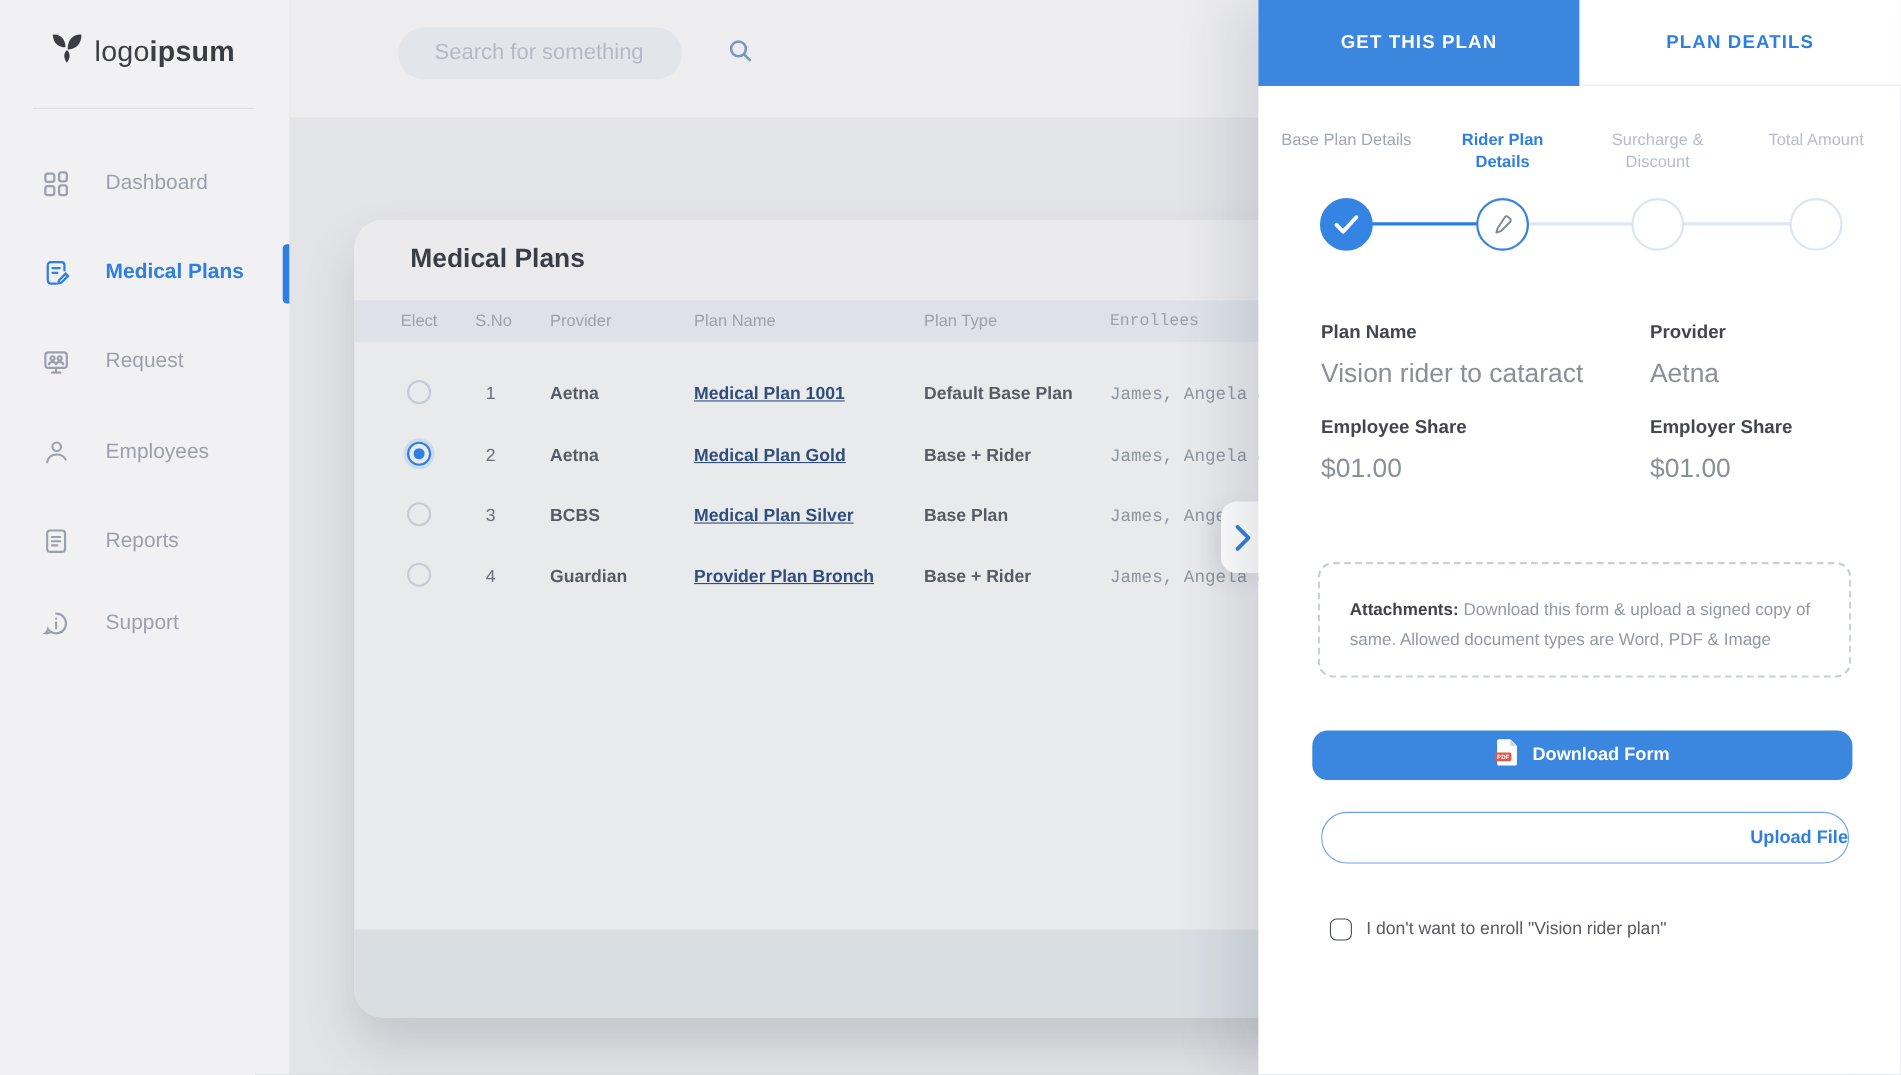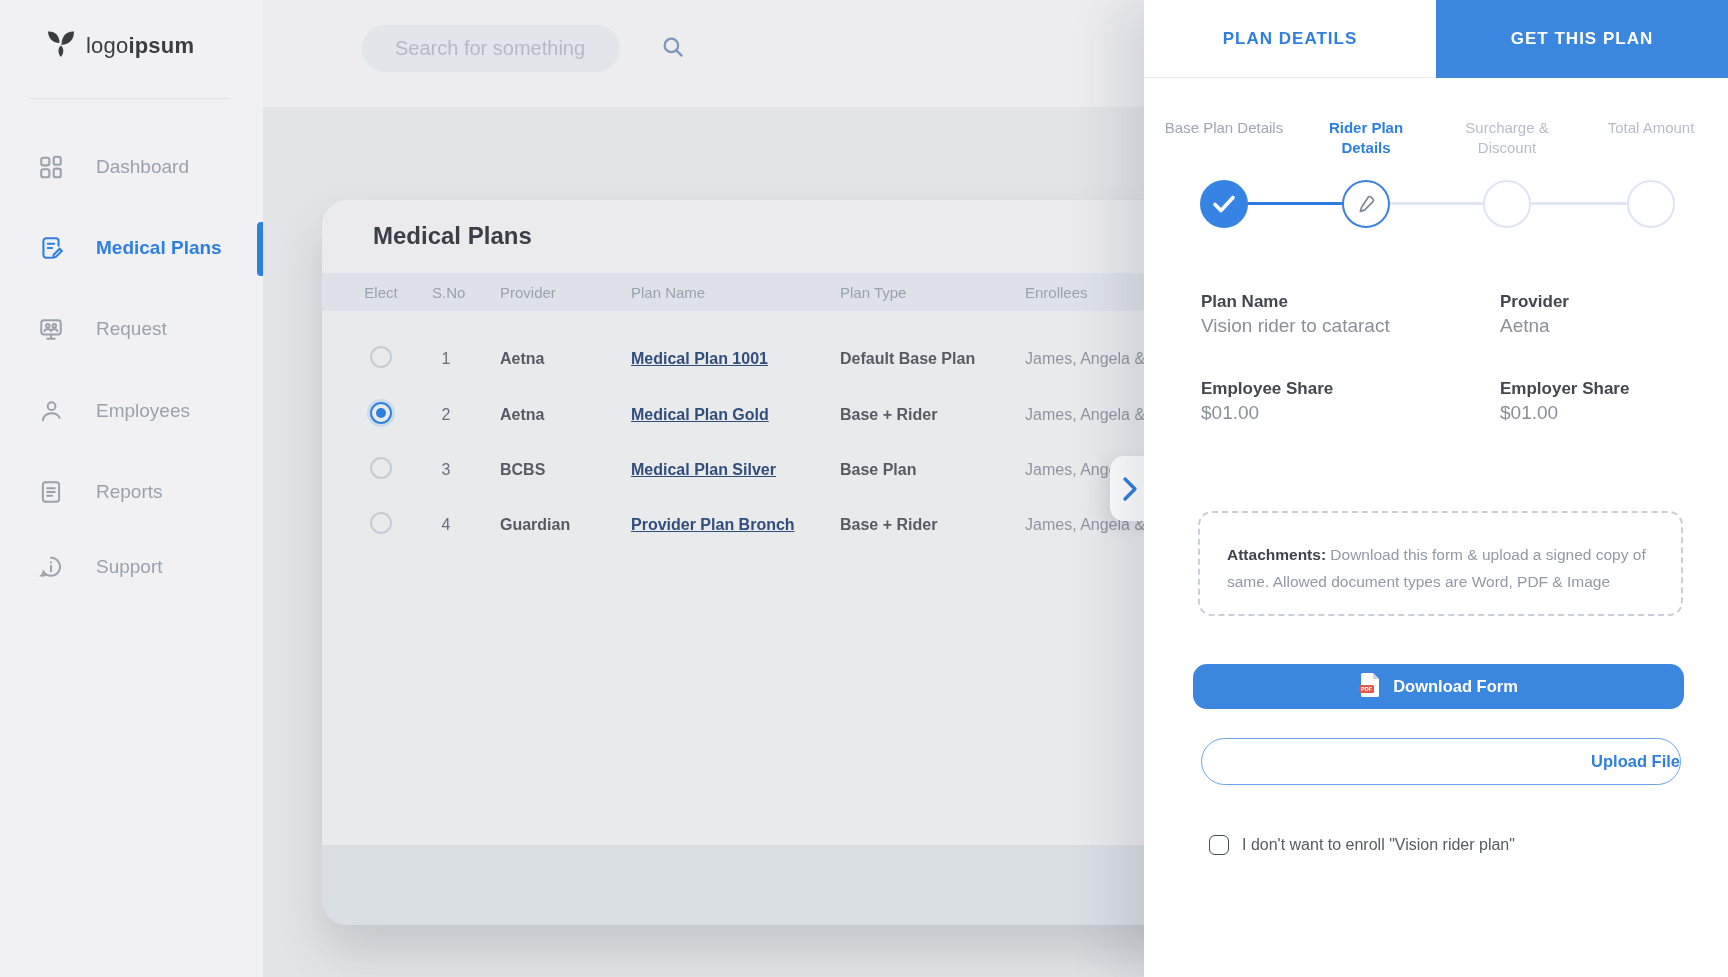--- a/index.html
+++ b/index.html
@@ -7,21 +7,21 @@
   .stage {
     position:relative; width:1728px; height:977px; overflow:hidden;
     font-family:"Liberation Sans", sans-serif; background:#e3e4e7;
   }
   
   .sidebar {
     position:absolute; left:0; top:0; width:263px; height:977px;
     background:#f1f1f3; z-index:2;
   }
   .logo { position:absolute; left:44px; top:26px; display:flex; align-items:center; gap:8px; }
-  .logo-text { font-size:22px; color:#3a3d42; letter-spacing:.2px; }
+  .logo-text { font-size:26px; color:#3a3d42; letter-spacing:.2px; }
   .logo-text b { font-weight:700; }
   .side-divider { position:absolute; left:30px; right:32px; top:98px; height:1px; background:#e0e0e3; }
   .nav-item {
     position:absolute; left:0; width:263px; height:56px;
     display:flex; align-items:center; gap:32px; padding-left:38px;
     color:#9ba1ac; font-size:19px; cursor:pointer;
   }
   .nav-item .nicon { width:26px; height:26px; flex:0 0 26px; display:flex; }
   .nav-item.active { color:#2e7fe0; font-weight:700; }
   .active-bar {
@@ -56,21 +56,21 @@
   }
   .tfoot {
     position:absolute; left:0; bottom:0; right:0; height:80px; background:#d9dee3;
   }
   .cell { position:absolute; top:50%; transform:translateY(-50%); white-space:nowrap; }
   .c-elect   { left:34px;  width:50px; text-align:center; }
   .c-sno     { left:110px; width:28px; text-align:center; }
   .c-provider{ left:178px; }
   .c-plan    { left:309px; }
   .c-type    { left:518px; }
-  .c-enroll  { left:703px; }
+  .c-enroll  { left:687px;font-family:Liberation Mono, monospace; }
   .trow { position:absolute; left:0; right:0; height:56px; font-size:16px; color:#5d636c; }
   .trow .c-provider, .trow .c-type { font-weight:700; color:#565b64; }
   .trow .c-sno { color:#6a6f79; }
   .trow .c-enroll { color:#8f96a1; }
   .plan-link { color:#2f4d7d; font-weight:700; text-decoration:underline; cursor:pointer; }
   .radio {
     display:inline-block; width:22px; height:22px; border-radius:50%;
     border:2px solid #c6ccd4; background:transparent; cursor:pointer; position:relative;
   }
   .radio.checked { border-color:#2e7fe0; box-shadow:0 0 0 3px rgba(46,127,224,.15); }
@@ -110,21 +110,21 @@
     display:flex; align-items:center; justify-content:center; background:#fff;
     border:2px solid #dde5f4; cursor:pointer;
   }
   .step-circle.complete { background:#3584e4; border-color:#3584e4; }
   .step-circle.current { border-color:#3b82e0; }
   .connector { position:absolute; top:94px; height:3px; background:#dfe7f5; border-radius:2px; }
   .connector.done { background:#2e7ce0; }
   
   .detail { position:absolute; width:270px; }
   .detail .dlabel { font-size:17px; font-weight:700; color:#42464e; }
-  .detail .dvalue { margin-top:3px; font-size:19px; color:#8a9099; }
+  .detail .dvalue { margin-top:14px; font-size:24px; color:#8a9099; }
   
   .attach-box {
     position:absolute; left:54px; top:511px; width:485px; height:105px;
     border:2px dashed #c9cfd9; border-radius:14px; padding:28px 30px 0 27px;
     font-size:15.5px; line-height:1.75; color:#9199a4;
   }
   .attach-box b { color:#3f434b; font-weight:700; }
   
   .btn-download {
     position:absolute; left:49px; top:664px; width:491px; height:45px;
@@ -316,25 +316,25 @@
   </div>
 
   <div class="chevron-tab">
     <svg width="18" height="26" viewBox="0 0 18 26" fill="none" stroke="#2e7fe0" stroke-width="3.4" stroke-linecap="round" stroke-linejoin="round">
         <path d="M4 3l10 10L4 23"></path>
       </svg>
   </div>
 
   <aside class="panel">
     <div class="tabs">
+      <div class="tab active">
+          <span>GET THIS PLAN</span>
+        </div>
       <div class="tab">
           <span>PLAN DEATILS</span>
-        </div>
-      <div class="tab active">
-          <span>GET THIS PLAN</span>
         </div>
     </div>
 
     <div class="stepper">
       <div class="step-label complete" style="left:18px">Base Plan Details</div>
       <div class="step-label current" style="left:160px">Rider Plan Details</div>
       <div class="step-label upcoming" style="left:301px">Surcharge &amp; Discount</div>
       <div class="step-label upcoming" style="left:445px">Total Amount</div>
 
       <div class="connector done" style="left:102px; width:98px"></div>

